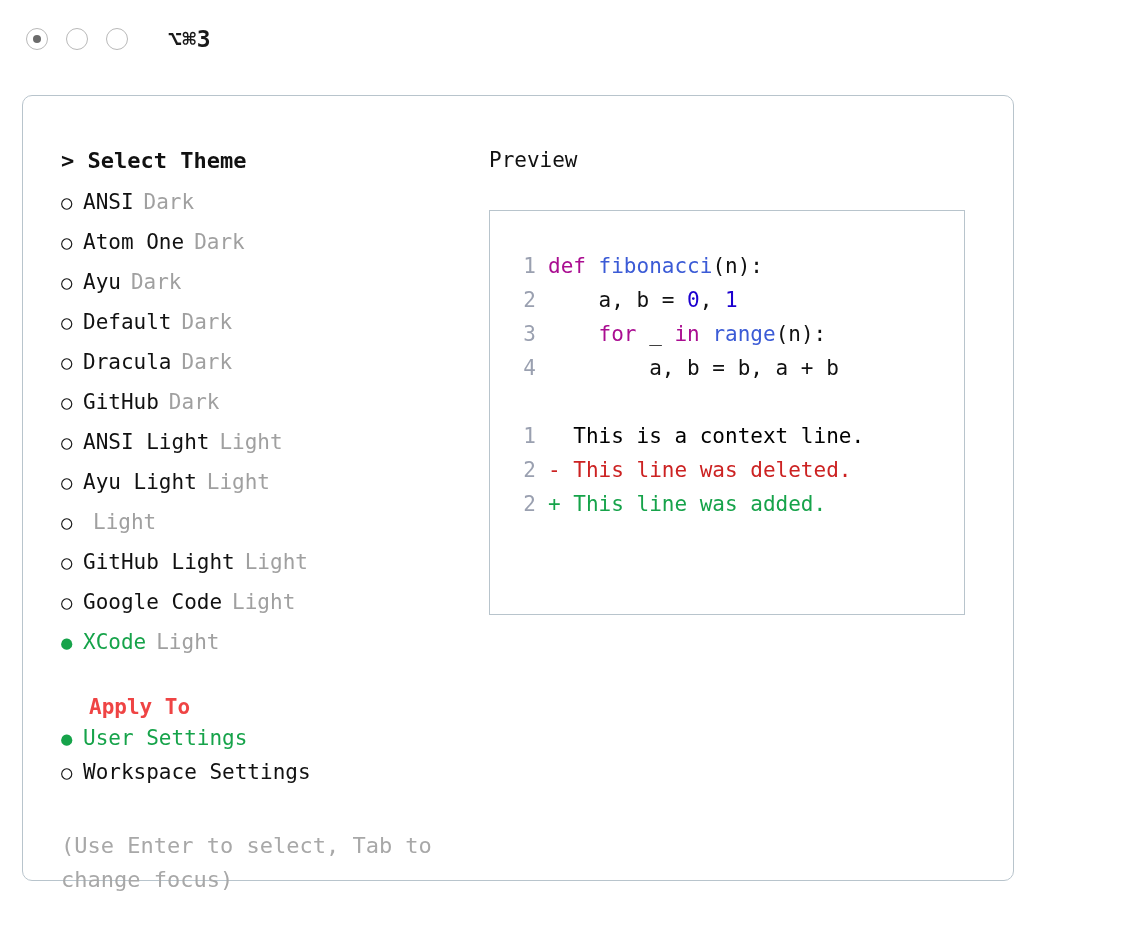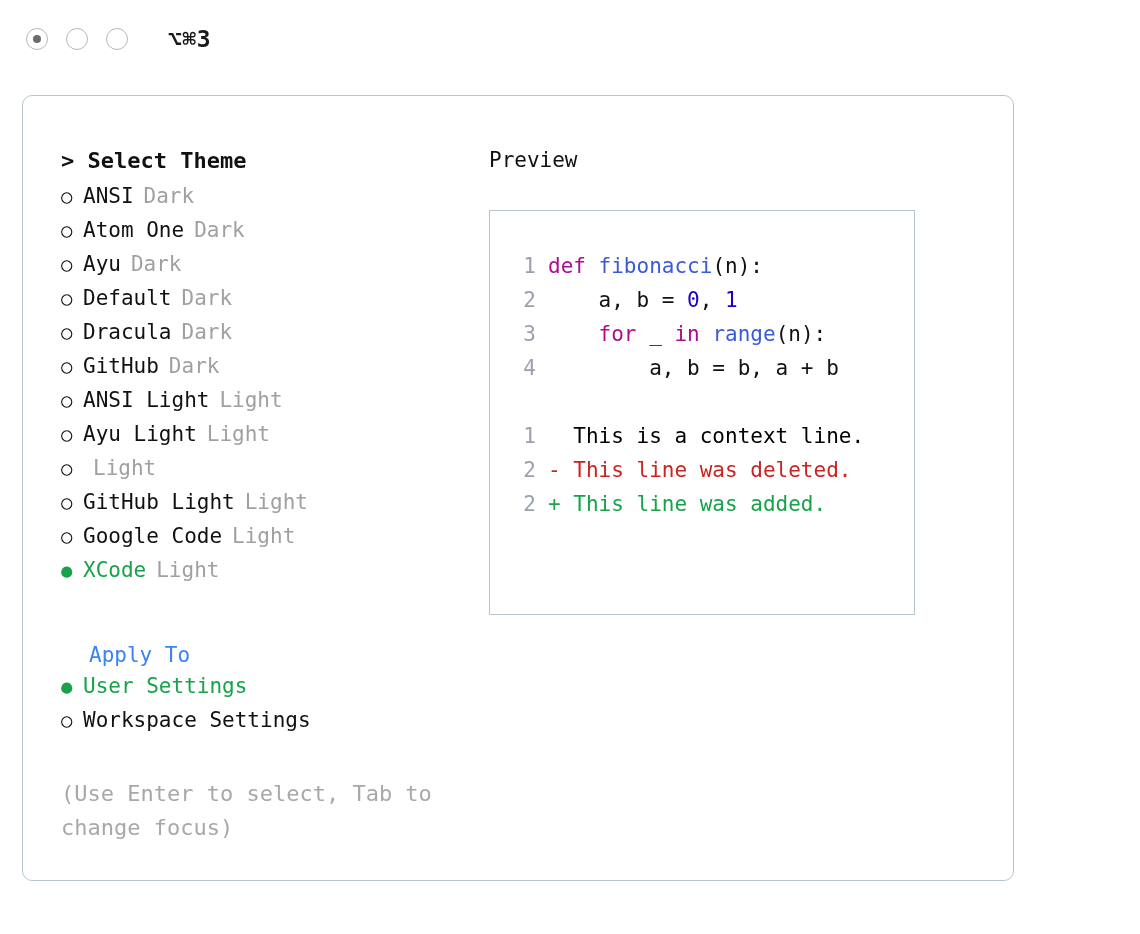--- a/index.html
+++ b/index.html
@@ -114,46 +114,48 @@
   }
   .opt.selected .label {
     color: #16a34a;
   }
   .label {
     color: #111111;
   }
   .variant {
     color: #a0a0a0;
     margin-left: 10px;
+    margin-top: 6px;
   }
   .apply-title {
     font-size: 21px;
-    color: #3b82f6;
-    margin-top: 56px;
+    color: #ef4444;
+    margin-top: 36px;
     margin-bottom: 2px;
     padding-left: 28px;
     white-space: pre;
+    font-weight: bold;
   }
   .hint {
     margin-top: 40px;
     font-size: 22px;
     line-height: 34px;
     color: #a8a8a8;
     width: 400px;
     white-space: pre-wrap;
   }
   .preview-title {
     font-size: 21px;
     color: #111111;
     margin-bottom: 0px;
     white-space: pre;
   }
   .preview-box {
     margin-top: 38px;
-    width: 426px;
+    width: 476px;
     height: 405px;
     border: 1.5px solid #b8c4cc;
     box-sizing: border-box;
     background: #ffffff;
     padding: 38px 0 0 20px;
   }
   .code-line {
     font-size: 21px;
     line-height: 34px;
     white-space: pre;

